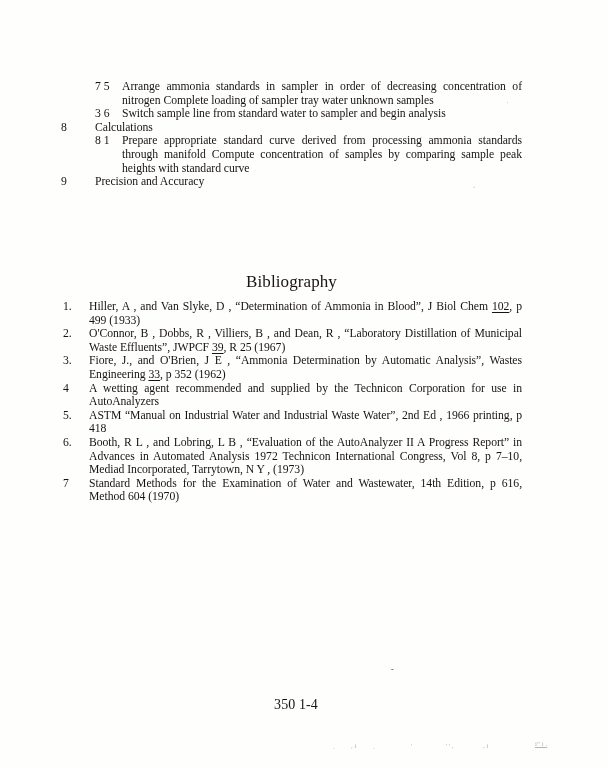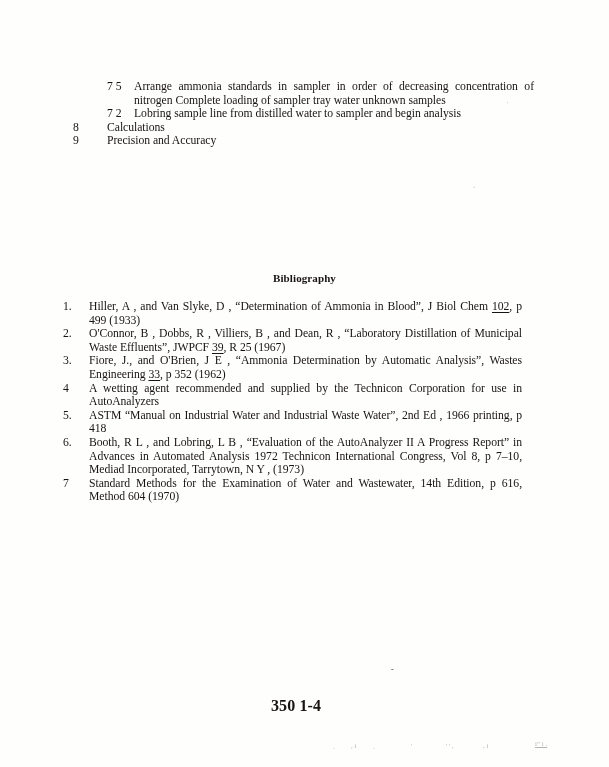--- a/index.html
+++ b/index.html
@@ -15,59 +15,58 @@
     position: absolute; inset: 0;
     background: #fefefd;
   }
   
   .proc-list {
     position: absolute;
     left: 61px; top: 80px; width: 461px;
     font-size: 11.7px;
     line-height: 13.6px;
     letter-spacing: -0.05px;
-    margin-left: 12px;
   }
   .proc-item { position: relative; }
   .proc-item.gap { margin-top: 13px; }
   .proc-item .num { position: absolute; top: 0; }
   .proc-item.lvl1 .num { left: 0; }
   .proc-item.lvl1 .txt { margin-left: 34px; }
   .proc-item.lvl2 .num { left: 34px; }
   .proc-item.lvl2 .txt { margin-left: 61px; }
   .txt { text-align: justify; }
   
   .bib-heading {
     position: absolute;
-    left: 74px; top: 272px; width: 461px;
+    left: 61px; top: 272px; width: 461px;
     text-align: center;
-    font-weight: bold;
-    font-size: 11px;
+    font-weight: normal;
+    font-size: 17px;
     letter-spacing: 0.1px;
   }
   .ref-list {
     position: absolute;
     left: 61px; top: 300px; width: 461px;
     font-size: 11.7px;
     line-height: 13.6px;
     letter-spacing: -0.05px;
   }
   .ref-item { position: relative; }
   .ref-item .num { position: absolute; left: 2px; top: 0; }
   .ref-item .txt { margin-left: 28px; }
   sub { font-size: 0.68em; line-height: 0; }
   .ul { text-decoration: underline; text-underline-offset: 2px; }
   .ol { text-decoration: overline; }
   
   .footer {
     position: absolute;
     left: 0; top: 697px; width: 592px;
     text-align: center;
-    font-size: 16px;
-    font-weight: bold;
+    font-size: 14px;
+    font-weight: normal;
     letter-spacing: 0.1px;
   }
   
   .artifact {
     position: absolute;
     font-size: 7px;
     color: #b7b5b2;
     line-height: 1;
     white-space: pre;
   }
@@ -81,26 +80,30 @@
 <body>
 
 <div class="page">
 
   <div class="proc-list">
       <div class="proc-item lvl2">
         <span class="num">7 5</span>
         <div class="txt">Arrange ammonia standards in sampler in order of decreasing concentration of nitrogen  Complete loading of sampler tray water unknown samples</div>
       </div>
       <div class="proc-item lvl2">
-        <span class="num">7 2</span>
-        <div class="txt">Lobring sample line from distilled water to sampler and begin analysis</div>
+        <span class="num">3 6</span>
+        <div class="txt">Switch sample line from standard water to sampler and begin analysis</div>
       </div>
       <div class="proc-item lvl1">
         <span class="num">8</span>
         <div class="txt">Calculations</div>
+      </div>
+      <div class="proc-item lvl2">
+        <span class="num">8 1</span>
+        <div class="txt">Prepare appropriate standard curve derived from processing ammonia standards through manifold  Compute concentration of samples by comparing sample peak heights with standard curve</div>
       </div>
       <div class="proc-item lvl1">
         <span class="num">9</span>
         <div class="txt">Precision and Accuracy</div>
       </div>
     </div>
 
   <div class="bib-heading">Bibliography</div>
 
   <div class="ref-list">

